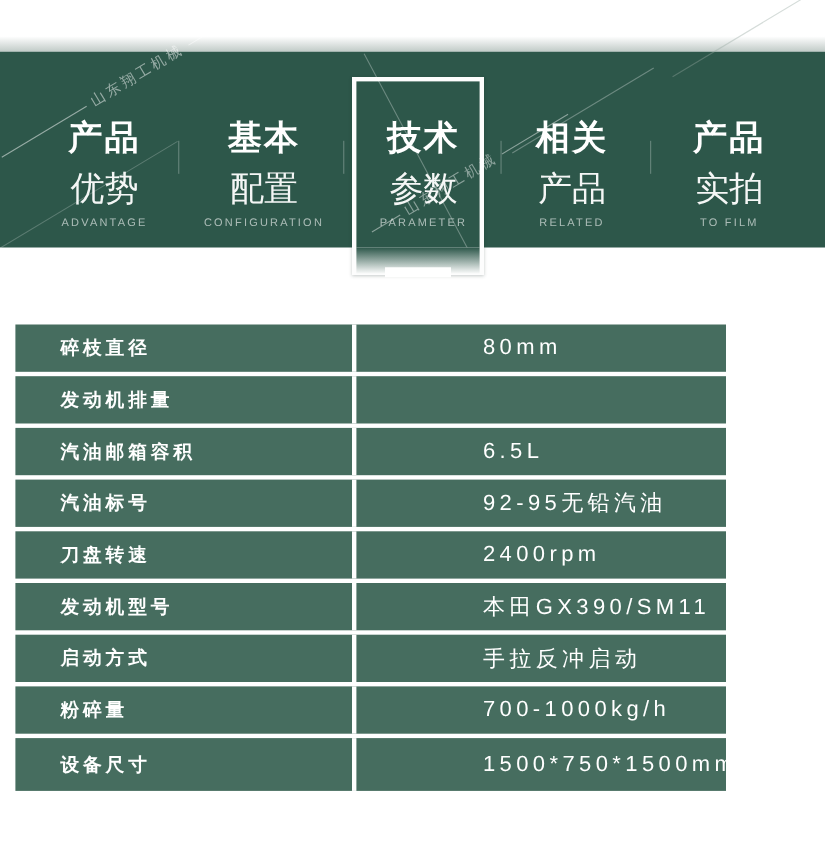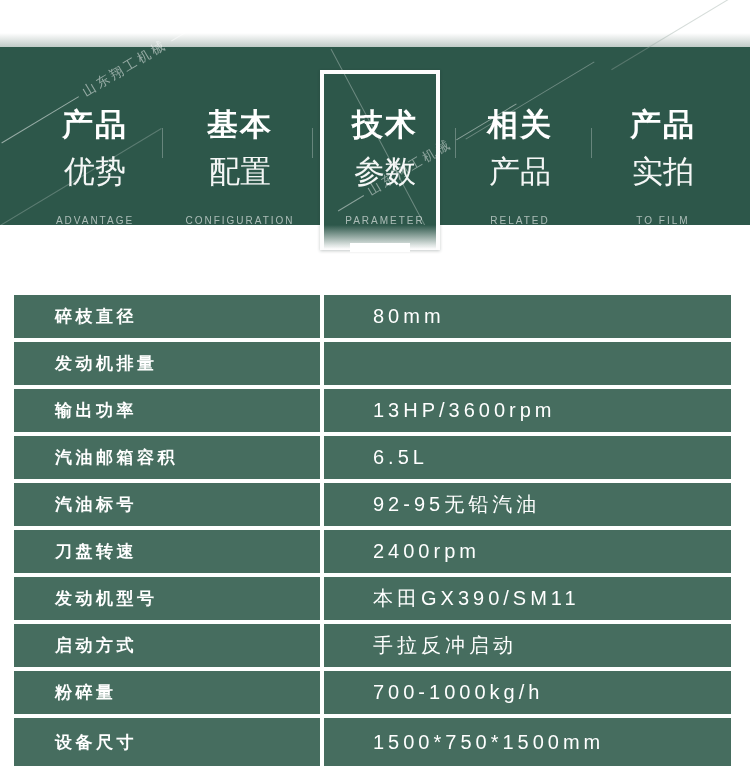--- a/index.html
+++ b/index.html
@@ -25,21 +25,21 @@
   }
   .nav-item .zh1{
     display:block;margin-top:62px;
     font-size:31px;line-height:1.05;font-weight:bold;letter-spacing:2px;
   }
   .nav-item .zh2{
     display:block;margin-top:14px;
     font-size:31px;line-height:1.05;font-weight:normal;opacity:.95;
   }
   .nav-item .en{
-    display:block;margin-top:27px;
+    display:block;margin-top:9px;
     font-size:10px;letter-spacing:2px;color:rgba(255,255,255,.6);
   }
   .nav-divider{
     position:absolute;top:128px;width:1px;height:30px;
     background:rgba(255,255,255,.28);
   }
   
   .tab-frame{
     position:absolute;left:320px;top:70px;width:112px;height:172px;
     border:4px solid var(--frame,#fdfdfd);
@@ -58,37 +58,37 @@
     position:absolute;display:flex;align-items:center;gap:6px;
     font-size:13px;letter-spacing:3px;white-space:nowrap;
     pointer-events:none;
   }
   .wm .dash{height:1px;background:currentColor;flex:none;}
   .wm-line{
     position:absolute;height:1px;pointer-events:none;
   }
   
   .spec-table{
-    position:absolute;left:14px;top:295px;width:717px;border-radius:16px;
+    position:absolute;left:14px;top:295px;width:646px;border-radius:16px;
   }
   .spec-row{
     height:43px;margin-bottom:4px;
     background:var(--cell,#466d5f);
     display:flex;align-items:stretch;
   }
   .spec-row:last-child{height:48px;margin-bottom:0;}
   .spec-label{
     box-sizing:border-box;width:310px;flex:none;
     border-right:4px solid var(--separator,#ffffff);
     display:flex;align-items:center;padding-left:41px;
     color:#ffffff;font-size:17px;font-weight:bold;letter-spacing:3.5px;
   }
   .spec-value{
-    flex:1;display:flex;align-items:center;padding-left:49px;
-    color:#ffffff;font-size:20px;font-weight:normal;letter-spacing:4px;
+    flex:1;display:flex;align-items:center;padding-left:75px;
+    color:#ffffff;font-size:20px;font-weight:normal;letter-spacing:4px;margin-left:40px;
   }
 </style>
 </head>
 <body>
 
 <div class="page">
 
   <div class="band-shadow"></div>
   <div class="band"></div>
 
@@ -166,24 +166,20 @@
 
   <div class="spec-table">
     <div class="spec-row">
       <div class="spec-label">碎枝直径</div>
       <div class="spec-value">80mm</div>
     </div>
     <div class="spec-row">
       <div class="spec-label">发动机排量</div>
     </div>
     <div class="spec-row">
-      <div class="spec-label">输出功率</div>
-      <div class="spec-value">13HP/3600rpm</div>
-    </div>
-    <div class="spec-row">
       <div class="spec-label">汽油邮箱容积</div>
       <div class="spec-value">6.5L</div>
     </div>
     <div class="spec-row">
       <div class="spec-label">汽油标号</div>
       <div class="spec-value">92-95无铅汽油</div>
     </div>
     <div class="spec-row">
       <div class="spec-label">刀盘转速</div>
       <div class="spec-value">2400rpm</div>

